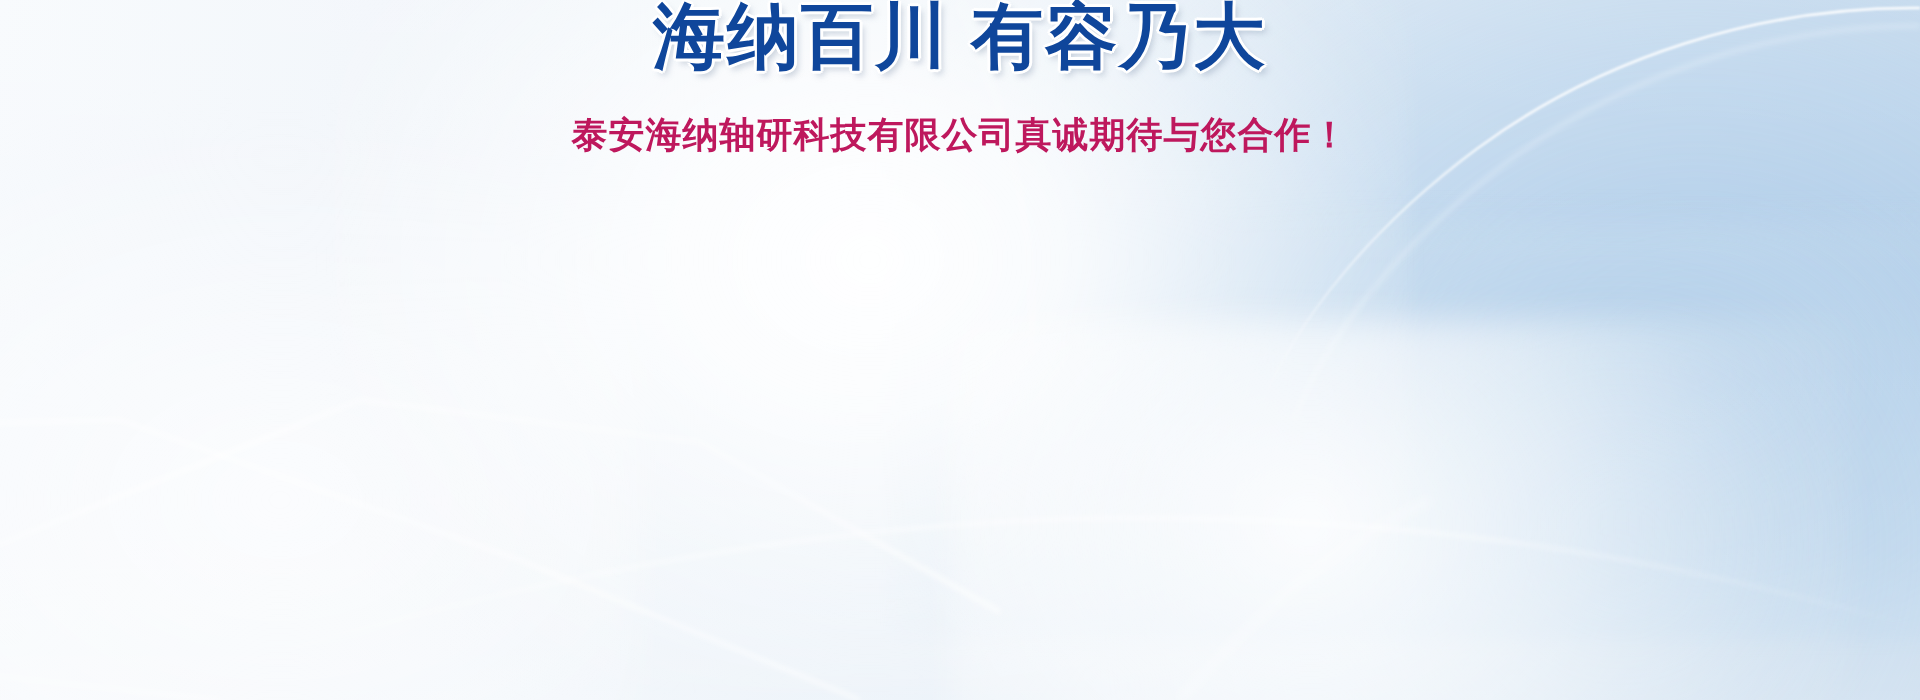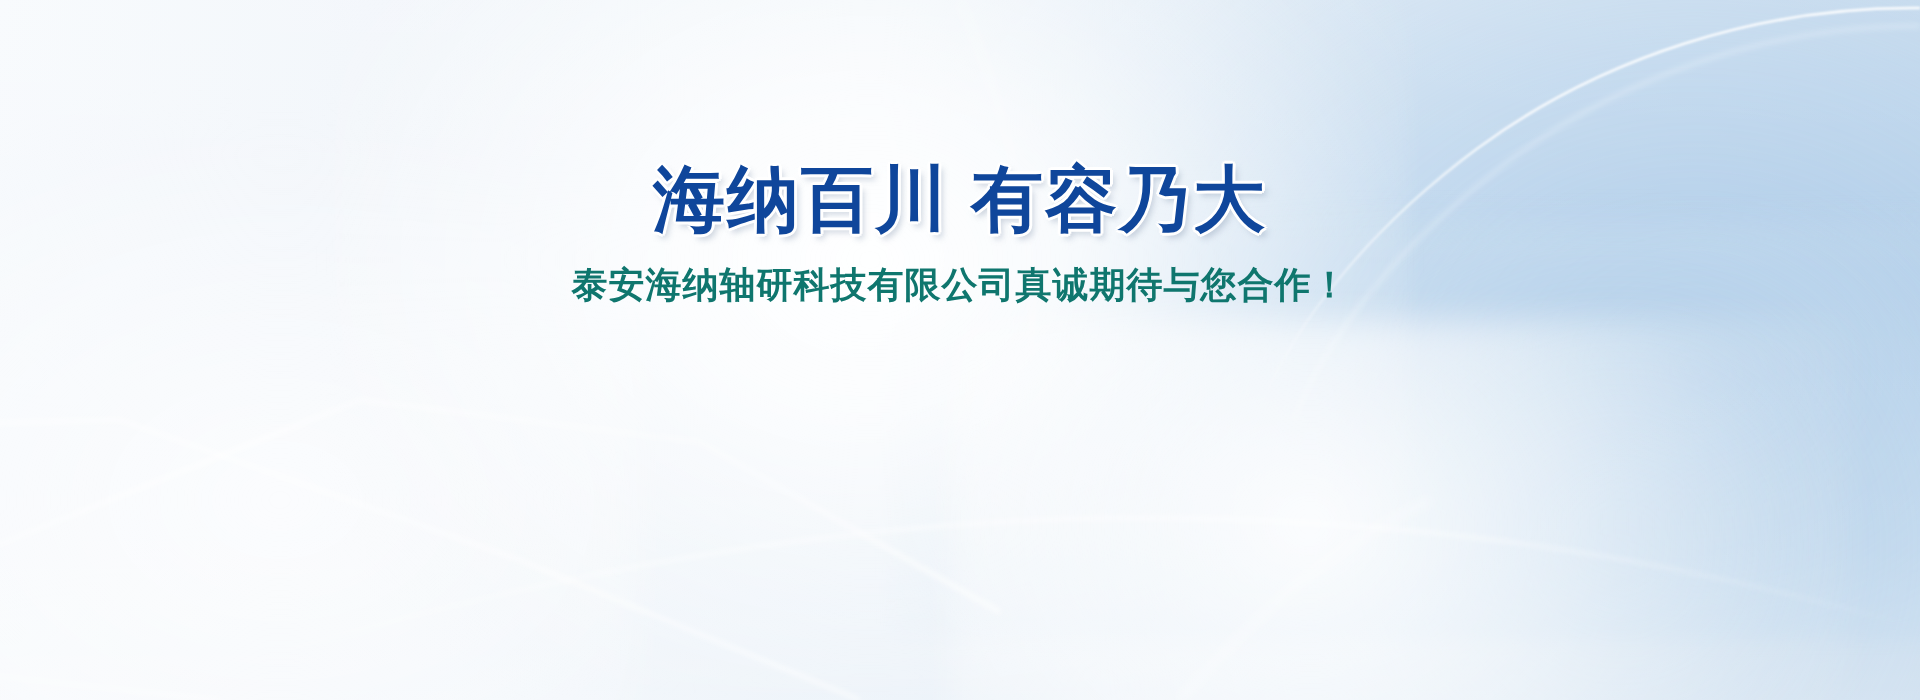--- a/index.html
+++ b/index.html
@@ -113,39 +113,38 @@
 
   
   .content {
     position: absolute;
     inset: 0;
     display: flex;
     flex-direction: column;
     align-items: center;
   }
   .headline {
-    margin-top: 163px;
     font-size: 72px;
     font-weight: 700;
     letter-spacing: 2px;
     color: #0f469b;
     white-space: pre;
     line-height: 1;
     text-shadow:
       -2px -2px 0 #ffffff,  2px -2px 0 #ffffff,
       -2px  2px 0 #ffffff,  2px  2px 0 #ffffff,
       -3px  0   0 #ffffff,  3px  0   0 #ffffff,
        0   -3px 0 #ffffff,  0    3px 0 #ffffff,
        4px  5px 6px rgba(120,140,165,0.38);
   }
   .subtitle-cn {
-    margin-top: 32px;
+    margin-top: 45px;
     font-size: 36px;
     font-weight: 700;
-    color: #0f766e;
+    color: #be185d;
     letter-spacing: 1px;
     line-height: 1;
   }
   .subtitle-en {
     margin-top: 17px;
     font-size: 21px;
     font-weight: 400;
     color: #34373b;
     letter-spacing: 2.1px;
     line-height: 1;

